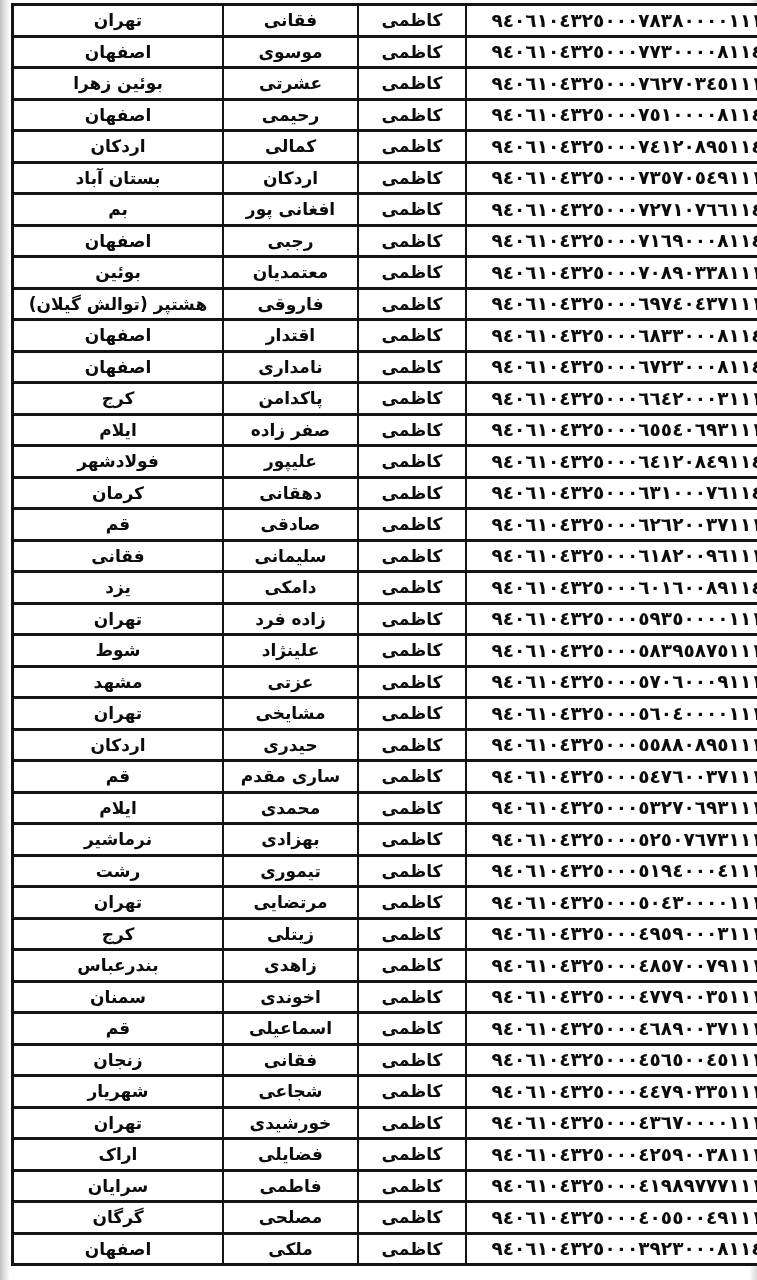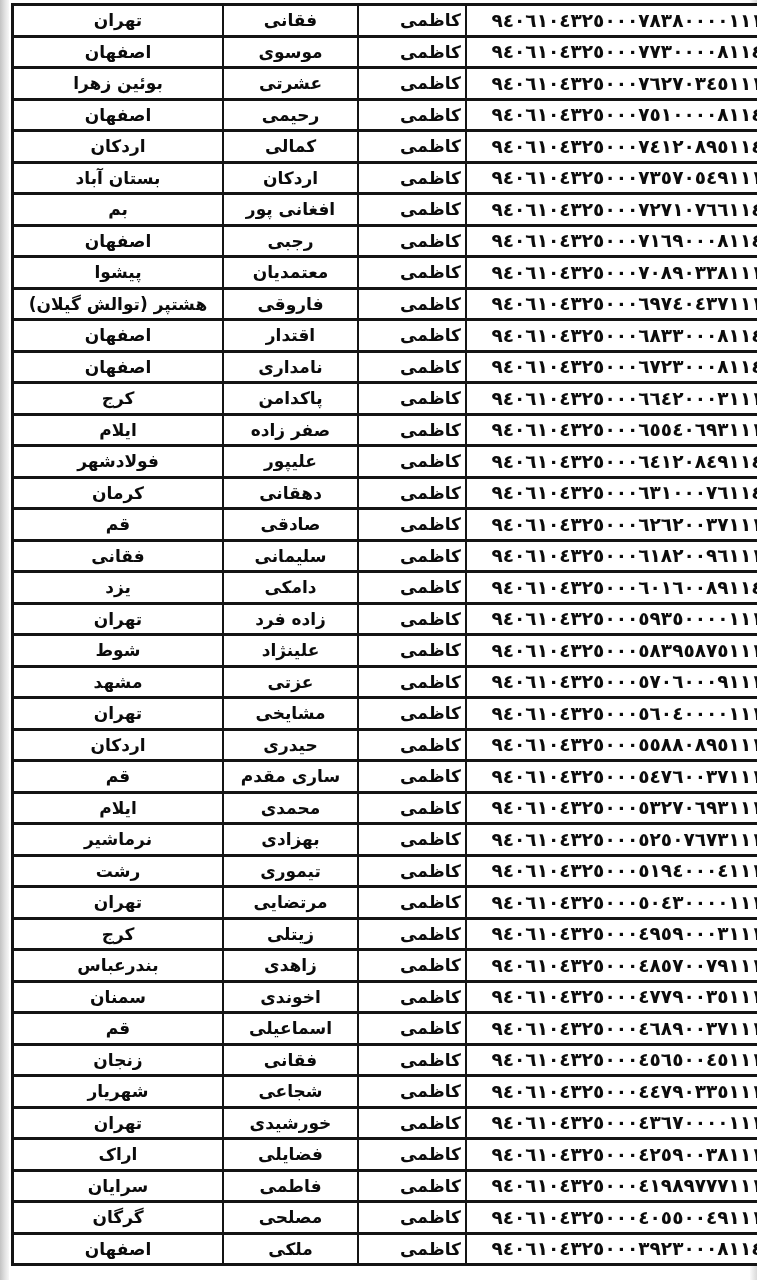--- a/index.html
+++ b/index.html
@@ -33,21 +33,21 @@
     border-top-width: 3px;
     border-bottom-width: 3px;
     padding: 0 4px;
     vertical-align: middle;
     text-align: center;
     overflow: hidden;
     white-space: nowrap;
   }
   td.c0 { width: 200px; margin-left: 8px; }
   td.c1 { width: 125px; }
-  td.c2 { width: 98px; text-align: right; }
+  td.c2 { width: 98px; }
   td.c3 { width: 312px; }
   .fa-text {
     direction: rtl;
     font-weight: 700;
     font-size: 17px;
     color: #0c0c0c;
   }
   .num-text {
     direction: ltr;
     font-weight: 700;
@@ -106,21 +106,21 @@
         <td class="c2 fa-text">کاظمی</td>
         <td class="c3 num-text">٩٤٠٦١٠٤٣٢٥٠٠٠٧٢٧١٠٧٦٦١١٤</td>
       </tr>
       <tr>
         <td class="c0 fa-text">اصفهان</td>
         <td class="c1 fa-text">رجبی</td>
         <td class="c2 fa-text">کاظمی</td>
         <td class="c3 num-text">٩٤٠٦١٠٤٣٢٥٠٠٠٧١٦٩٠٠٠٨١١٤</td>
       </tr>
       <tr>
-        <td class="c0 fa-text">پیشوا</td>
+        <td class="c0 fa-text">بوئین</td>
         <td class="c1 fa-text">معتمدیان</td>
         <td class="c2 fa-text">کاظمی</td>
         <td class="c3 num-text">٩٤٠٦١٠٤٣٢٥٠٠٠٧٠٨٩٠٣٣٨١١١</td>
       </tr>
       <tr>
         <td class="c0 fa-text">هشتپر (توالش گیلان)</td>
         <td class="c1 fa-text">فاروقی</td>
         <td class="c2 fa-text">کاظمی</td>
         <td class="c3 num-text">٩٤٠٦١٠٤٣٢٥٠٠٠٦٩٧٤٠٤٣٧١١١</td>
       </tr>

